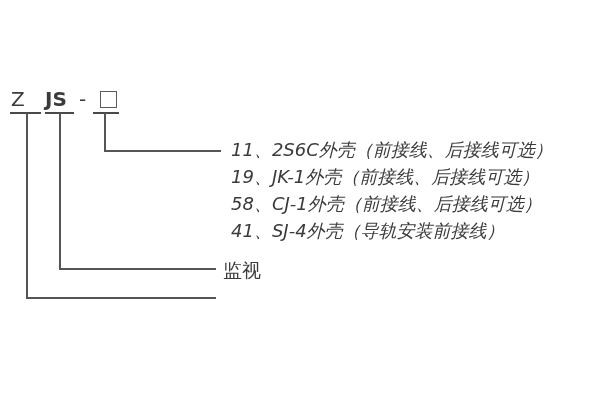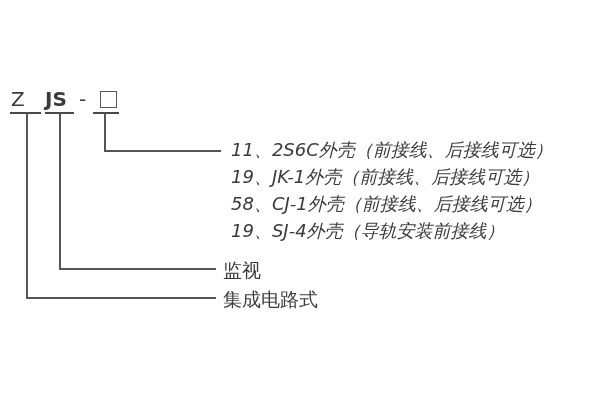--- a/index.html
+++ b/index.html
@@ -137,21 +137,20 @@
   <div class="vline v-js"></div>
   <div class="hline h-js"></div>
 
   <div class="vline v-z"></div>
   <div class="hline h-z"></div>
 
   <div class="desc-group">
     <div class="desc-line">11、2S6C外壳（前接线、后接线可选）</div>
     <div class="desc-line">19、JK-1外壳（前接线、后接线可选）</div>
     <div class="desc-line">58、CJ-1外壳（前接线、后接线可选）</div>
-    <div class="desc-line">19、SJ-4外壳（导轨安装前接线）</div>
+    <div class="desc-line">41、SJ-4外壳（导轨安装前接线）</div>
   </div>
 
   <div class="lower-group">
     <div class="lower-line">监视</div>
-    <div class="lower-line second">集成电路式</div>
   </div>
 
 </div>
 
 </body></html>

